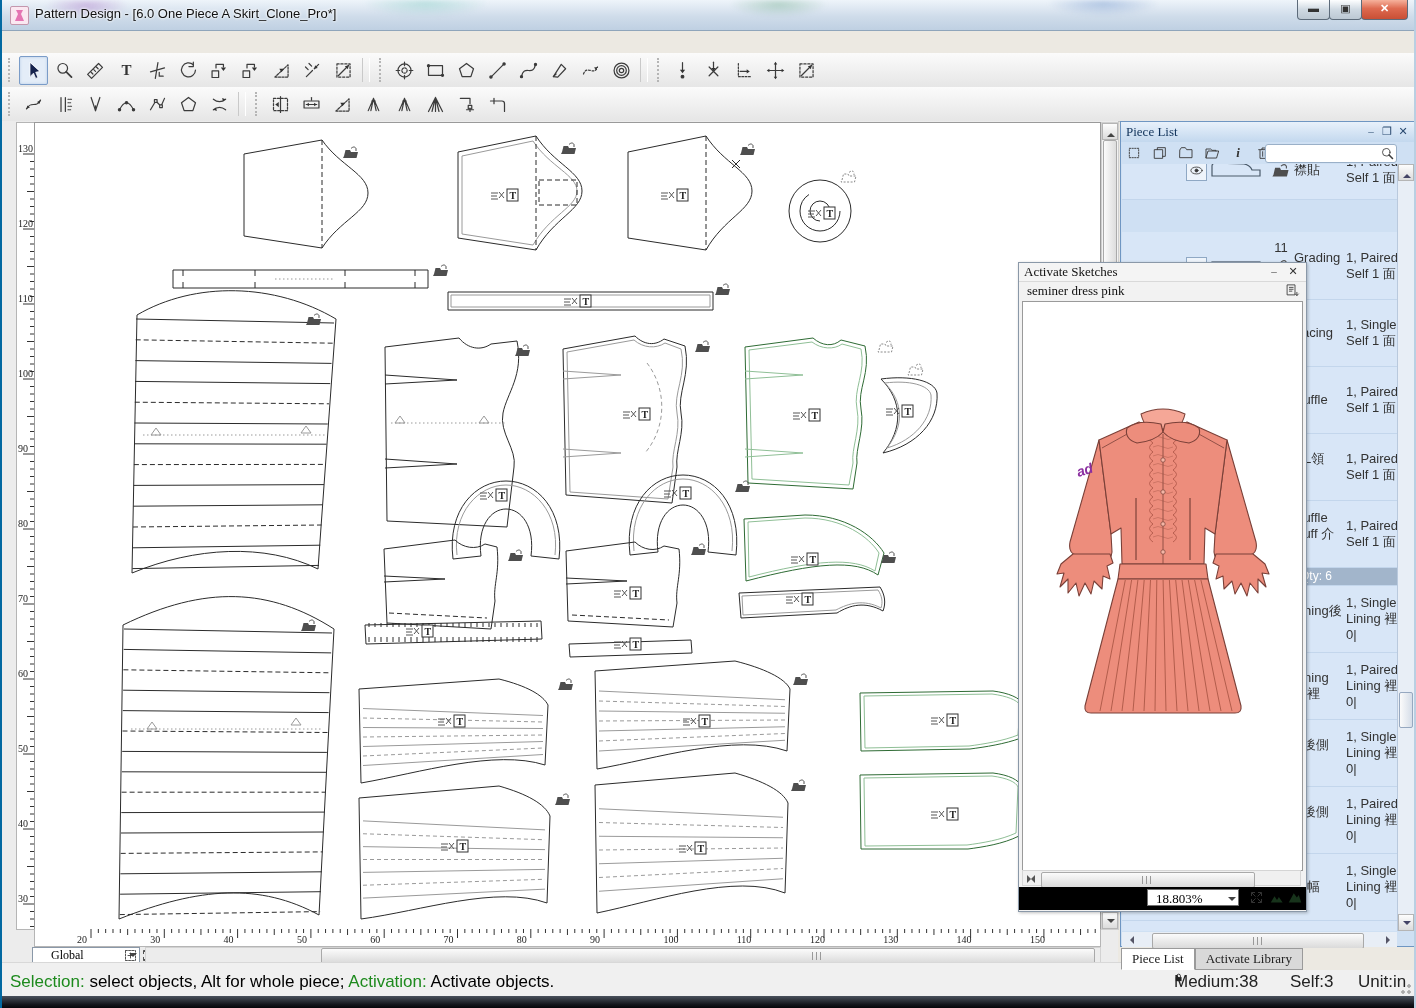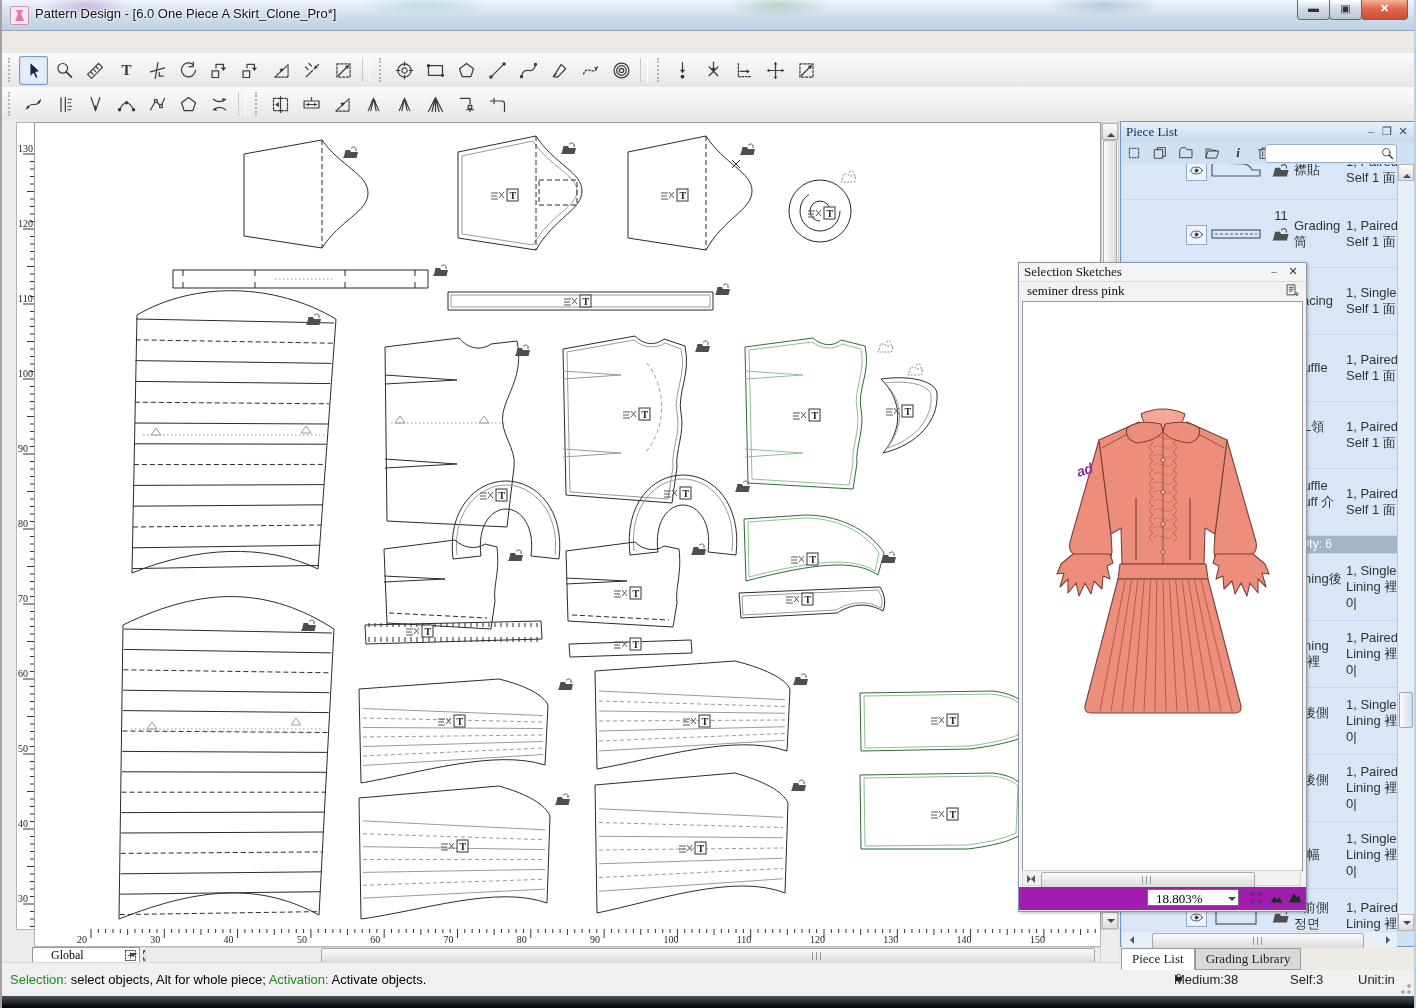--- a/index.html
+++ b/index.html
@@ -1,17 +1,17 @@
 <!DOCTYPE html>
 <html><head>
 <meta charset="utf-8">
 <style>
   html,body{margin:0;padding:0;background:#222;}
   #stage{position:relative;width:1416px;height:1008px;font-family:"Liberation Sans",sans-serif;
-         background:#ece9e2;overflow:hidden;border-left:2px solid #a3a3a3;border-right:2px solid #b9cfe2;box-sizing:border-box;}
+         background:#ece9e2;overflow:hidden;border-left:2px solid #0369a1;border-right:2px solid #b9cfe2;box-sizing:border-box;}
   .serif{font-family:"Liberation Serif",serif;}
   
   #titlebar{position:absolute;left:0;top:0;width:100%;height:30px;
     background:linear-gradient(#eef4fa,#cfdcea 55%,#bfd0e2);border-bottom:1px solid #8fa5bb;}
   #titlebar::before{content:"";position:absolute;inset:0;
     background:
       radial-gradient(60px 18px at 6% 20%, rgba(170,120,200,.45), transparent 70%),
       radial-gradient(90px 20px at 30% 10%, rgba(120,200,190,.4), transparent 70%),
       radial-gradient(70px 18px at 55% 15%, rgba(90,160,120,.35), transparent 70%),
       radial-gradient(80px 18px at 78% 12%, rgba(100,140,200,.4), transparent 70%),
@@ -100,27 +100,27 @@
   #techwin{position:absolute;left:1016px;top:262px;width:287px;height:648px;background:#f2f2f2;border:1px solid #8a98a8;
       z-index:50;box-shadow:1px 1px 3px rgba(0,0,0,.25);}
   #tw-title{position:absolute;left:0;top:0;width:100%;height:19px;background:#f4f4f4;border-bottom:1px solid #d9d9d9;
       font-family:"Liberation Serif",serif;font-size:13px;color:#111;padding:1px 0 0 5px;box-sizing:border-box;}
   .tw-btn{position:absolute;top:2px;width:16px;height:14px;font-size:11px;color:#333;text-align:center;line-height:13px;}
   #tw-style{position:absolute;left:0;top:19px;width:100%;height:19px;font-family:"Liberation Serif",serif;font-size:13px;color:#111;
       padding:1px 0 0 8px;box-sizing:border-box;}
   #tw-report{position:absolute;right:6px;top:1px;}
   #tw-canvas{position:absolute;left:3px;top:38px;width:279px;height:568px;background:#fff;border:1px solid #9a9a9a;}
   #tw-hscroll{position:absolute;left:3px;top:607px;width:279px;height:16px;background:#f0f0f0;border:1px solid #d5d5d5;box-sizing:border-box;}
-  #tw-zoombar{position:absolute;left:0;top:624px;width:100%;height:23px;background:#a21caf;}
+  #tw-zoombar{position:absolute;left:0;top:624px;width:100%;height:23px;background:#000000;}
   #tw-zoom{position:absolute;left:128px;top:2px;width:92px;height:17px;background:#fff;border:1px solid #707070;
       font-family:"Liberation Serif",serif;font-size:13px;padding:1px 0 0 8px;box-sizing:border-box;}
   #tw-zoom .combo-arrow{top:7px;}
   .zico{position:absolute;top:3px;}
   
-  #statusbar{position:absolute;left:0;top:962px;width:100%;height:34px;background:#f0f0f0;border-top:1px solid #d8d8d8;font-size:13px;}
+  #statusbar{position:absolute;left:0;top:962px;width:100%;height:34px;background:#f0f0f0;border-top:1px solid #d8d8d8;font-size:17px;}
   #status-left{position:absolute;left:8px;top:9px;}
   .grn-label{color:#1d8a1d;}
   #status-right span{position:absolute;top:9px;color:#222;}
   #grip{position:absolute;right:3px;bottom:3px;width:10px;height:10px;
      background:radial-gradient(circle at 8px 2px,#aaa 1.5px,transparent 2px),
                 radial-gradient(circle at 8px 8px,#aaa 1.5px,transparent 2px),
                 radial-gradient(circle at 2px 8px,#aaa 1.5px,transparent 2px);}
   #bottomframe{position:absolute;left:0;top:996px;width:100%;height:12px;
      background:linear-gradient(#4a515c,#14161c 70%,#05060a);}
   
@@ -1293,21 +1293,21 @@
             </svg>
             <div class="pname" style="top: 25.5px;">
               <div>襟貼</div>
             </div>
             <div class="pinfo" style="top: 17.5px;">
               <div>1, Paired</div>
               <div>Self 1 面</div>
             </div>
           </div>
         </div>
-        <div class="plrow" style="height: 67px;">
+        <div class="plrow" style="height: 67px; margin-top: 32px;">
           <div class="inner">
             <div class="eyebox" style="top: 24.5px;">
               <svg class="ico" width="15" height="15" viewBox="0 0 24 24">
                 <use href="#s-eye"></use>
               </svg>
             </div>
             <svg class="thumb" width="52" height="28" viewBox="0 0 52 28" style="top: 19.5px;">
               <rect x="2" y="10" width="48" height="8"></rect>
               <path d="M5,14 h42" stroke-dasharray="3,2"></path>
             </svg>
@@ -1584,27 +1584,27 @@
     </div>
     <div id="pl-hscroll">
       <div class="arr" style="left:4px;top:4px;border:4px solid transparent;border-right-color:#556;"></div>
       <div class="thumbh" style="left:30px;width:210px;top:1px;">
           <div class="gripIII" style="left:100px;"></div>
         </div>
       <div class="arr" style="left:264px;top:4px;border:4px solid transparent;border-left-color:#556;"></div>
     </div>
     <div id="pl-tabs">
       <div class="pltab active">Piece List</div>
-      <div class="pltab">Grading Library</div>
+      <div class="pltab">Activate Library</div>
     </div>
   </div>
 
   <div id="techwin">
     <div id="tw-title">
-      <span>Selection Sketches</span>
+      <span>Activate Sketches</span>
       <div class="tw-btn" style="right:24px">–</div>
       <div class="tw-btn" style="right:5px">✕</div>
     </div>
     <div id="tw-style">
       <span>seminer dress pink</span>
       <span id="tw-report">
         <svg class="ico" width="15" height="15" viewBox="0 0 24 24">
             <use href="#s-report"></use>
           </svg>
       </span>

